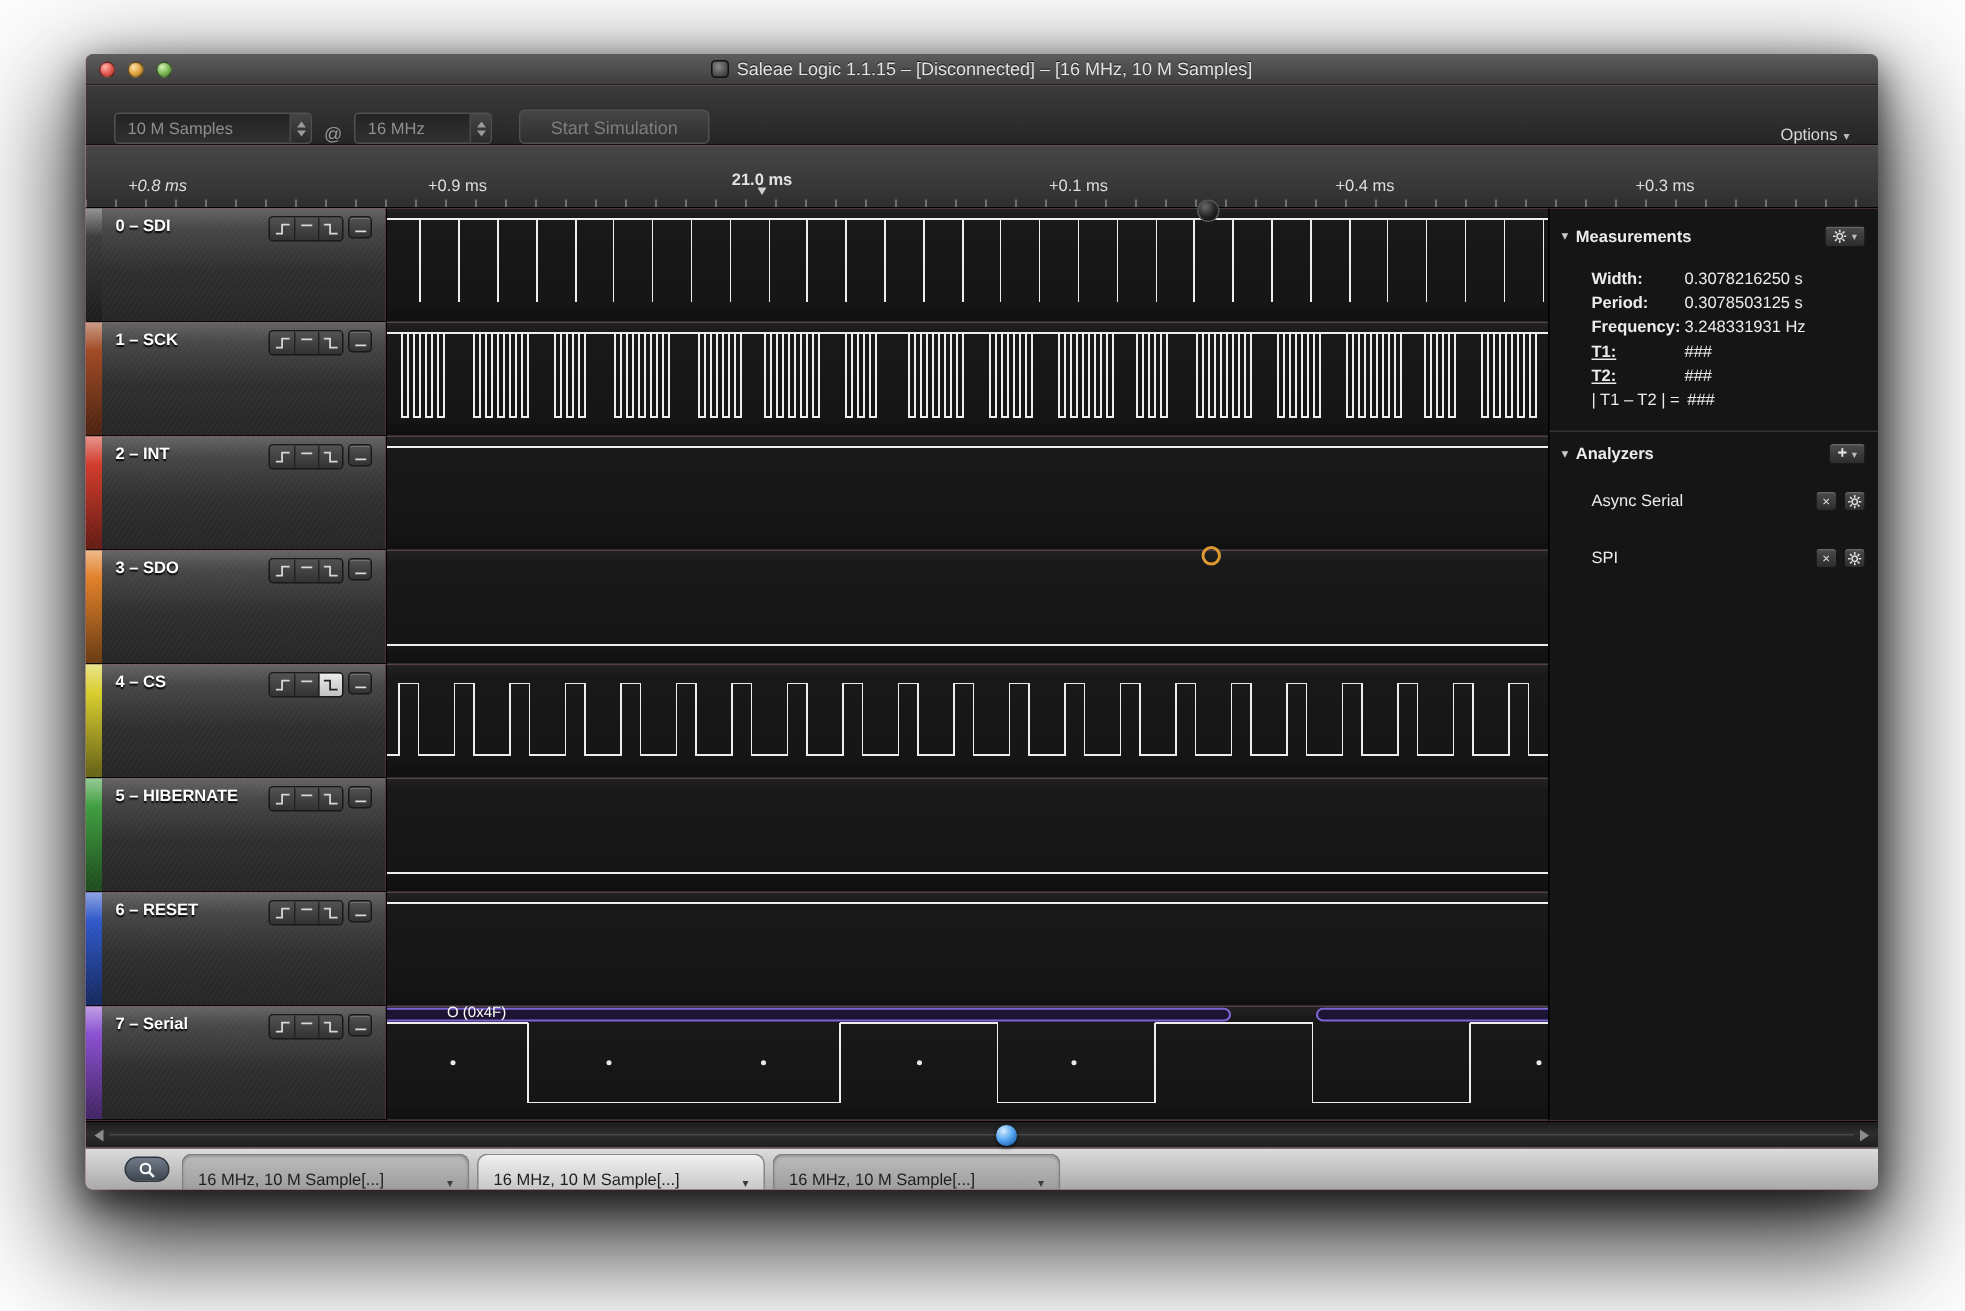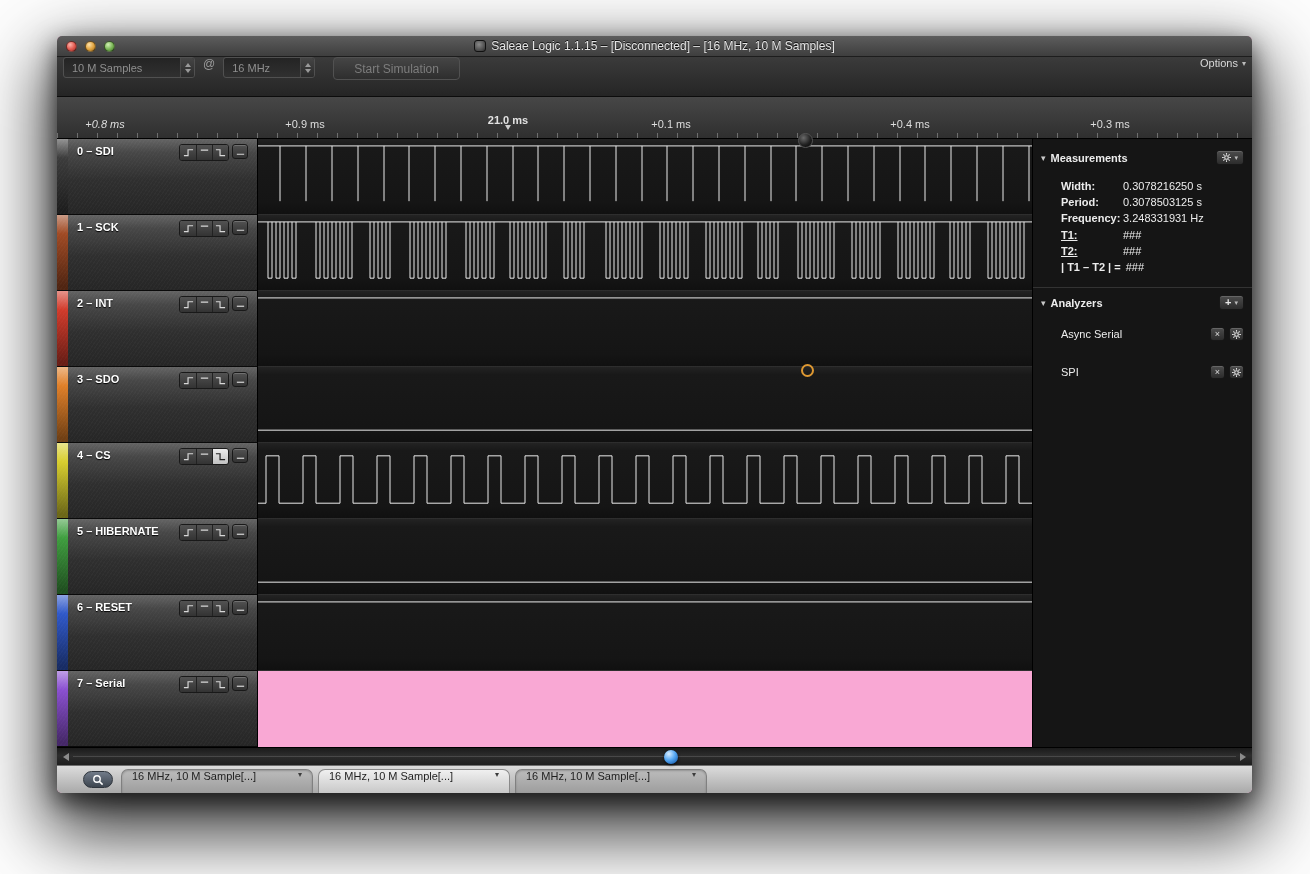--- a/index.html
+++ b/index.html
@@ -10,21 +10,21 @@
   .titlebar{height:21px;background:linear-gradient(#5d5d5d,#3e3e3e);border-bottom:1px solid #1d1d1d;position:relative;display:flex;align-items:center;justify-content:center}
   .lights{position:absolute;left:9px;top:5px;display:flex;gap:8px}
   .light{width:11px;height:11px;border-radius:50%;border:1px solid rgba(0,0,0,.45)}
   .light.red{background:radial-gradient(circle at 35% 30%,#ffb3aa,#e0564c 55%,#8f2f28)}
   .light.yellow{background:radial-gradient(circle at 35% 30%,#ffe2a8,#dfa13c 55%,#8f6420)}
   .light.green{background:radial-gradient(circle at 35% 30%,#d2f0b4,#77b353 55%,#3f6e2a)}
   .title-wrap{display:flex;align-items:center;gap:5px}
   .app-icon{width:12px;height:12px;border-radius:3px;background:radial-gradient(circle at 40% 35%,#8a8a8a,#2c2c2c);border:1px solid #111;display:inline-block}
   .title{font-size:12px;color:#e3e3e3;text-shadow:0 -1px 0 rgba(0,0,0,.8)}
   
-  .toolbar{height:40px;background:linear-gradient(#3b3b3b,#252525);border-bottom:1px solid #0c0c0c;display:flex;align-items:flex-start;padding:0 6px;gap:8px}
+  .toolbar{height:40px;background:linear-gradient(#3b3b3b,#252525);border-bottom:1px solid #0c0c0c;display:flex;align-items:flex-end;padding:0 19px;gap:8px}
   .dropdown{height:21px;border:1px solid #505050;border-radius:3px;background:linear-gradient(#242424,#303030);color:#8f8f8f;font-size:11px;display:flex;align-items:center;padding-left:8px;overflow:hidden}
   .dd-samples{width:132px}.dd-rate{width:92px}
   .dd-text{flex:1;white-space:nowrap}
   .stepper{width:14px;height:100%;margin-left:6px;border-left:1px solid #4a4a4a;background:linear-gradient(#454545,#2b2b2b);display:flex;flex-direction:column;align-items:center;justify-content:center;gap:2px}
   .tri-up{width:0;height:0;border-left:3px solid transparent;border-right:3px solid transparent;border-bottom:4px solid #9a9a9a}
   .tri-down{width:0;height:0;border-left:3px solid transparent;border-right:3px solid transparent;border-top:4px solid #9a9a9a}
   .at{color:#9a9a9a;font-size:12px}
   .start-btn{margin-left:10px;height:23px;padding:0 20px;border:1px solid #515151;border-radius:4px;background:linear-gradient(#454545,#2e2e2e);color:#7d7d7d;font-size:12px;font-family:inherit}
   .options{margin-left:auto;color:#d8d8d8;font-size:11px;display:flex;align-items:center;gap:4px}
   .opt-arrow{font-size:8px;color:#bbb}
@@ -63,36 +63,36 @@
   .disc{font-size:9px;color:#c9c9c9;margin-right:5px}
   .sec-title{font-weight:bold}
   .pill{margin-left:auto;display:flex;align-items:center;gap:3px;padding:2px 5px;background:linear-gradient(#4c4c4c,#2c2c2c);border:1px solid #171717;border-radius:3px;box-shadow:inset 0 1px 0 rgba(255,255,255,.15)}
   .pill .plus{font-weight:bold;font-size:11px;line-height:9px;color:#e5e5e5}
   .pill .opt-arrow{font-size:7px}
   .mini-ic{display:flex;color:#ddd}
   .m-rows{padding:8px 8px 12px 28px}
   .m-row{display:flex;line-height:16.2px}
   .m-label{width:62px;font-weight:bold;flex:none}
   .m-label.u{text-decoration:underline}
-  .m-row.wide .m-label{width:auto;margin-right:5px;font-weight:bold}
+  .m-row.wide .m-label{width:auto;margin-right:5px;font-weight:normal}
   .m-value{white-space:nowrap}
   .divider{height:1px;background:#333}
   .an-row{display:flex;align-items:center;padding:12px 8px 12px 28px}
   .an-icons{margin-left:auto;display:flex;gap:4px}
   .mini-btn{width:15px;height:14px;border:1px solid #171717;border-radius:3px;background:linear-gradient(#4c4c4c,#2c2c2c);display:flex;align-items:center;justify-content:center;color:#ddd;font-size:9px;line-height:9px;box-shadow:inset 0 1px 0 rgba(255,255,255,.15)}
   
   .hscroll{height:18px;background:linear-gradient(#1b1b1b,#2d2d2d 45%,#1f1f1f);border-top:1px solid #000;position:relative}
   .hscroll::before{content:"";position:absolute;left:16px;right:16px;top:8px;height:1px;background:rgba(255,255,255,.14)}
   .sb-left{position:absolute;left:6px;top:5px;width:0;height:0;border-top:4px solid transparent;border-bottom:4px solid transparent;border-right:6px solid #8c8c8c}
   .sb-right{position:absolute;right:6px;top:5px;width:0;height:0;border-top:4px solid transparent;border-bottom:4px solid transparent;border-left:6px solid #8c8c8c}
   .sb-thumb{position:absolute;left:607px;top:2px;width:14px;height:14px;border-radius:50%;background:radial-gradient(circle at 35% 28%,#d6ecff,#57a8f2 45%,#1b62b4 85%);box-shadow:0 1px 3px rgba(0,0,0,.8)}
   
   .tabbar{height:28px;background:linear-gradient(#dcdcdc,#a9a9a9);border-top:1px solid #6f6f6f;display:flex;align-items:flex-end;padding-left:26px}
   .search-pill{align-self:center;width:30px;height:17px;border-radius:9px;border:1px solid #2f353d;background:linear-gradient(#717b89,#3d454f);display:flex;align-items:center;justify-content:center;margin-right:8px;flex:none}
-  .tab{width:192px;height:24px;display:flex;align-items:flex-start;justify-content:space-between;padding:0 10px;font-size:11px;color:#1e1e1e;border:1px solid #808080;border-bottom:none;border-radius:7px 7px 0 0;background:linear-gradient(#bcbcbc,#9d9d9d);box-shadow:inset 0 1px 2px rgba(0,0,0,.22);margin-right:5px;flex:none}
+  .tab{width:192px;height:24px;display:flex;align-items:flex-end;justify-content:space-between;padding:0 10px;font-size:11px;color:#1e1e1e;border:1px solid #808080;border-bottom:none;border-radius:7px 7px 0 0;background:linear-gradient(#bcbcbc,#9d9d9d);box-shadow:inset 0 1px 2px rgba(0,0,0,.22);margin-right:5px;flex:none}
   .tab.active{background:linear-gradient(#f0f0f0,#c8c8c8);box-shadow:none;border-color:#8a8a8a}
   .tab .opt-arrow{color:#3c3c3c}
   .tab-label{white-space:nowrap;overflow:hidden}
 </style>
 </head>
 <body>
 
 <div id="window">
 
   <div class="titlebar">
@@ -129,21 +129,21 @@
       <span class="opt-arrow">▾</span>
     </div>
   </div>
 
   <div class="ruler">
     <div class="center-label">21.0 ms</div>
     <div class="center-arrow"></div>
     <div class="ticks">
         <span class="tick-label" style="left: 48px; font-style: italic;">+0.8 ms</span>
         <span class="tick-label" style="left: 248px;">+0.9 ms</span>
-        <span class="tick-label" style="left: 614px;">+0.1 ms</span>
+        <span class="tick-label" style="left: 662px;">+0.1 ms</span>
         <span class="tick-label" style="left: 853px;">+0.4 ms</span>
         <span class="tick-label" style="left: 1053px;">+0.3 ms</span>
       </div>
     <div class="tickstrip"></div>
   </div>
 
   <div class="main">
     <div class="channels">
 
       <div class="ch-row">
@@ -419,20 +419,34 @@
                     <path d="M1 3h4.5v6.5H11" fill="none" stroke="currentColor" stroke-width="1.3"></path>
                   </svg>
                 </span>
               </span>
               <span class="trig-cell solo">
                 <svg viewBox="0 0 12 12">
                   <path d="M2 9h8" fill="none" stroke="currentColor" stroke-width="1.3"></path>
                 </svg>
               </span>
             </div>
+        </div>
+        <div class="wave-cell">
+          <div class="serial-label">O (0x4F)</div>
+          <svg class="wave" viewBox="0 0 774 76" preserveAspectRatio="none">
+              <rect x="-10" y="1.5" width="572" height="8" rx="4" fill="#1b1433" stroke="#7e63d4" stroke-width="1.4"></rect>
+              <rect x="620" y="1.5" width="180" height="8" rx="4" fill="#1b1433" stroke="#7e63d4" stroke-width="1.4"></rect>
+              <path d=" M0 11 H94 M94 65 H302 M302 11 H407 M407 65 H512 M512 11 H617 M617 65 H722 M722 11 H774 M94 11 V65 M302 11 V65 M407 11 V65 M512 11 V65 M617 11 V65 M722 11 V65" class="wline"></path>
+              <circle cx="44" cy="38" r="1.7" fill="#e8e8e8"></circle>
+              <circle cx="148" cy="38" r="1.7" fill="#e8e8e8"></circle>
+              <circle cx="251" cy="38" r="1.7" fill="#e8e8e8"></circle>
+              <circle cx="355" cy="38" r="1.7" fill="#e8e8e8"></circle>
+              <circle cx="458" cy="38" r="1.7" fill="#e8e8e8"></circle>
+              <circle cx="768" cy="38" r="1.7" fill="#e8e8e8"></circle>
+            </svg>
         </div>
       </div>
 
       <div class="knob"></div>
       <div class="orange-marker"></div>
     </div>
 
     <div class="sidebar">
       <div class="sec-head">
         <span class="disc">▾</span>

